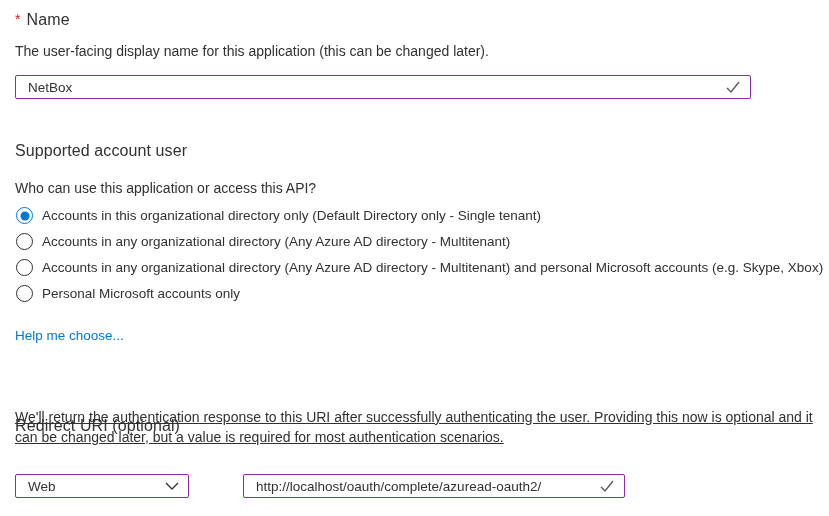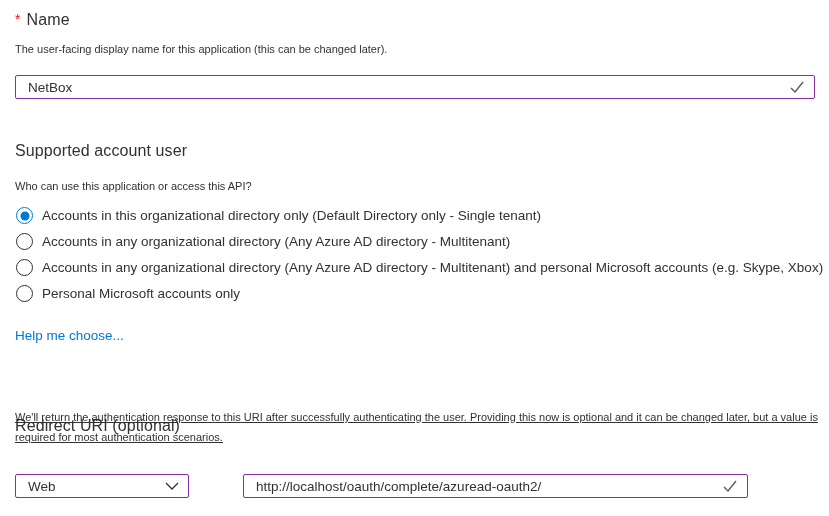--- a/index.html
+++ b/index.html
@@ -11,21 +11,21 @@
   }
   *{box-sizing:border-box;margin:0;padding:0;}
   html,body{background:#ffffff;}
   body{
     width:829px;height:516px;position:relative;overflow:hidden;
     font-family:"Liberation Sans","DejaVu Sans",sans-serif;
     color:var(--text);
   }
   .abs{position:absolute;left:15px;}
   .section-title{font-size:16px;font-weight:400;color:var(--text);letter-spacing:.1px;text-align:right;}
-  .body-text{font-size:11px;color:var(--text);}
+  .body-text{font-size:14px;color:var(--text);}
   .required{color:var(--required-red);margin-right:6px;font-size:14px;vertical-align:1px;}
   .link{color:var(--accent-blue);font-size:13.5px;text-decoration:none;cursor:pointer;}
 
   .field{
     height:24px;border:1.5px solid var(--edited-purple);border-radius:2px;
     background:#fff;display:flex;align-items:center;
   }
   .field input{
     flex:1;height:100%;border:none;outline:none;background:transparent;
     font-family:inherit;font-size:13.5px;color:var(--text);padding:0 6px 0 12px;
@@ -57,21 +57,21 @@
 </style>
 </head>
 <body>
 
 <div class="abs section-title" style="top:11px;">
   <span class="required">*</span><span>Name</span>
 </div>
 
 <div class="abs body-text" style="top:43px;">The user-facing display name for this application (this can be changed later).</div>
 
-<div class="abs field" style="top:75px;width:800px;">
+<div class="abs field" style="top:75px;width:736px;">
   <input type="text" value="NetBox" style="">
   <span class="trail-icon">
     <svg width="16" height="14" viewBox="0 0 16 14">
       <polyline points="2,8 6,12 14,2" fill="none" stroke="#5a5a5a" stroke-width="1.4"></polyline>
     </svg>
   </span>
 </div>
 
 <div class="abs section-title" style="top:142px;">Supported account user</div>
 
@@ -102,20 +102,20 @@
 
 <div class="abs select-field" style="top:474px;width:174px;">
   <span class="sel-text">Web</span>
   <span class="trail-icon">
     <svg width="14" height="10" viewBox="0 0 14 10">
       <polyline points="1,2 7,8 13,2" fill="none" stroke="#323130" stroke-width="1.3"></polyline>
     </svg>
   </span>
 </div>
 
-<div class="abs field" style="top:474px;left:243px;width:505px;">
+<div class="abs field" style="top:474px;left:243px;width:382px;">
   <input type="text" value="http://localhost/oauth/complete/azuread-oauth2/" style="">
   <span class="trail-icon">
     <svg width="16" height="14" viewBox="0 0 16 14">
       <polyline points="2,8 6,12 14,2" fill="none" stroke="#5a5a5a" stroke-width="1.4"></polyline>
     </svg>
   </span>
 </div>
 
 </body></html>

